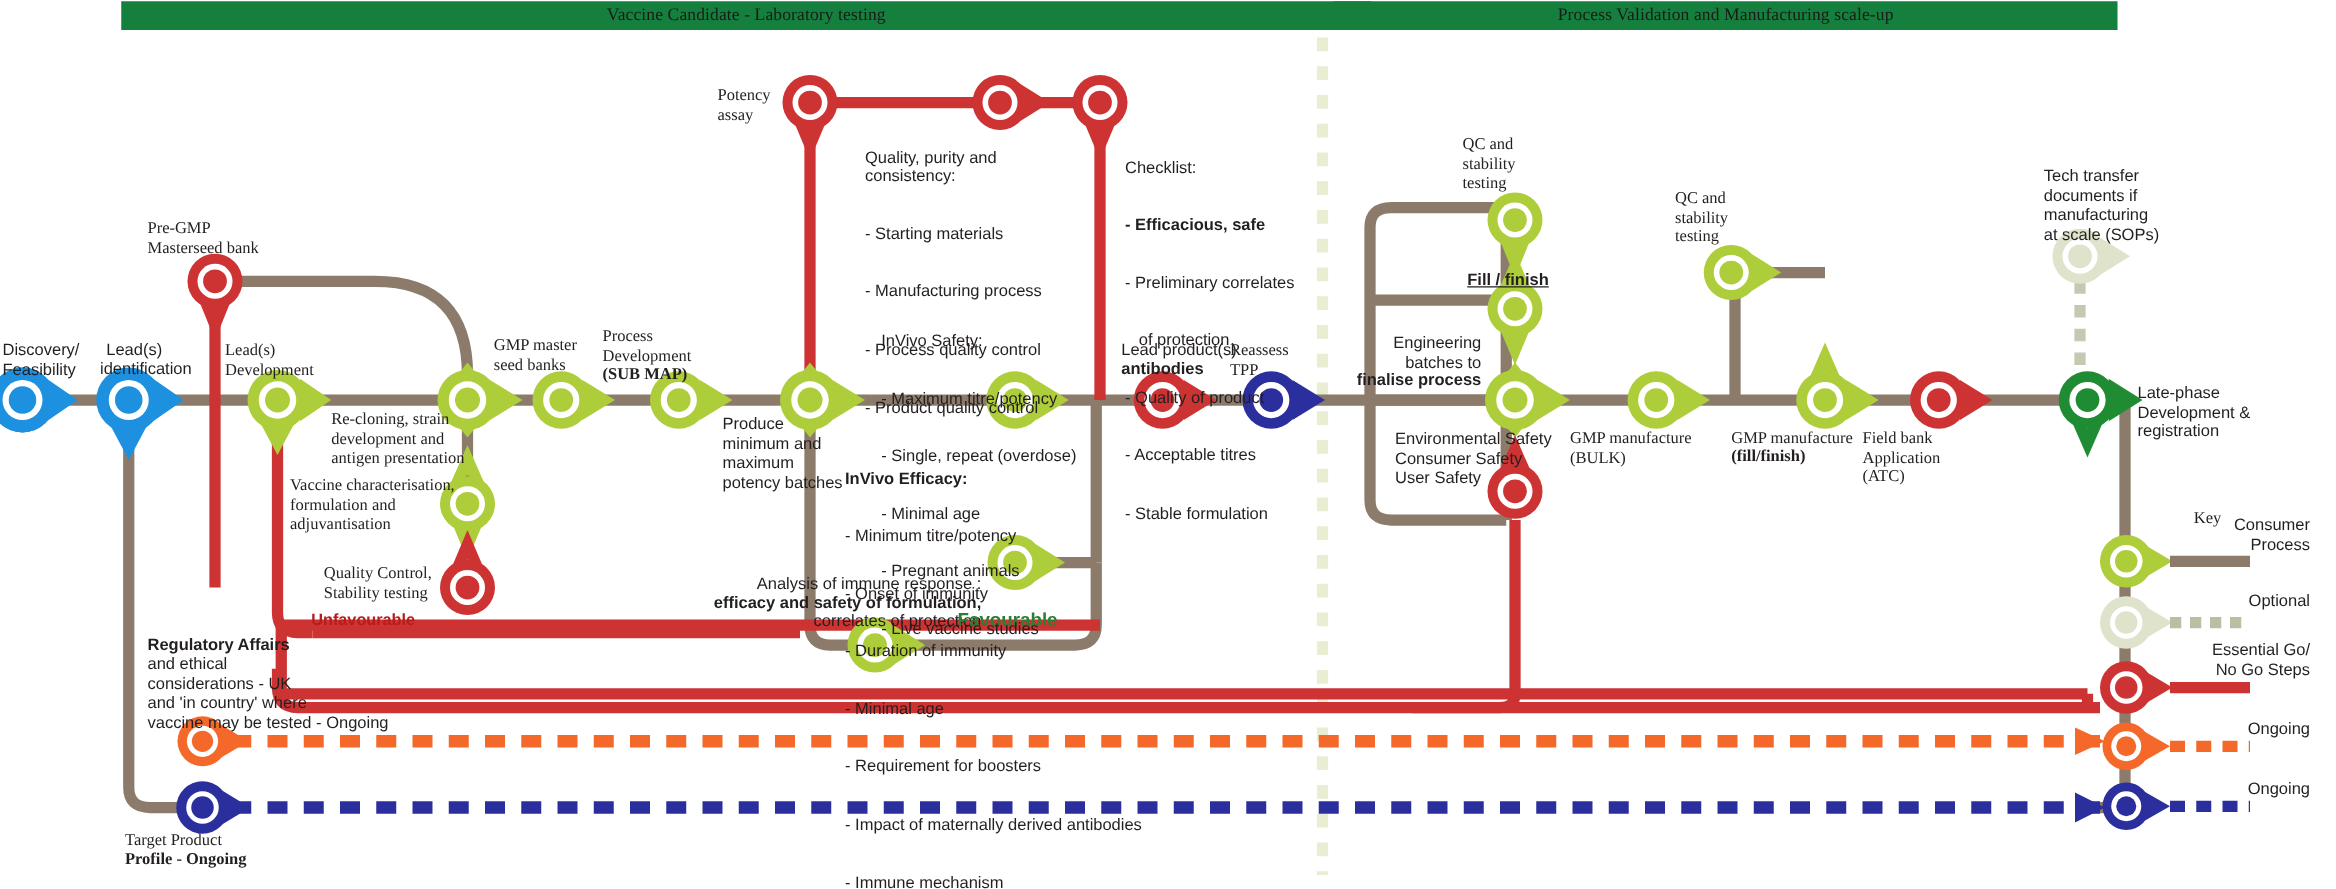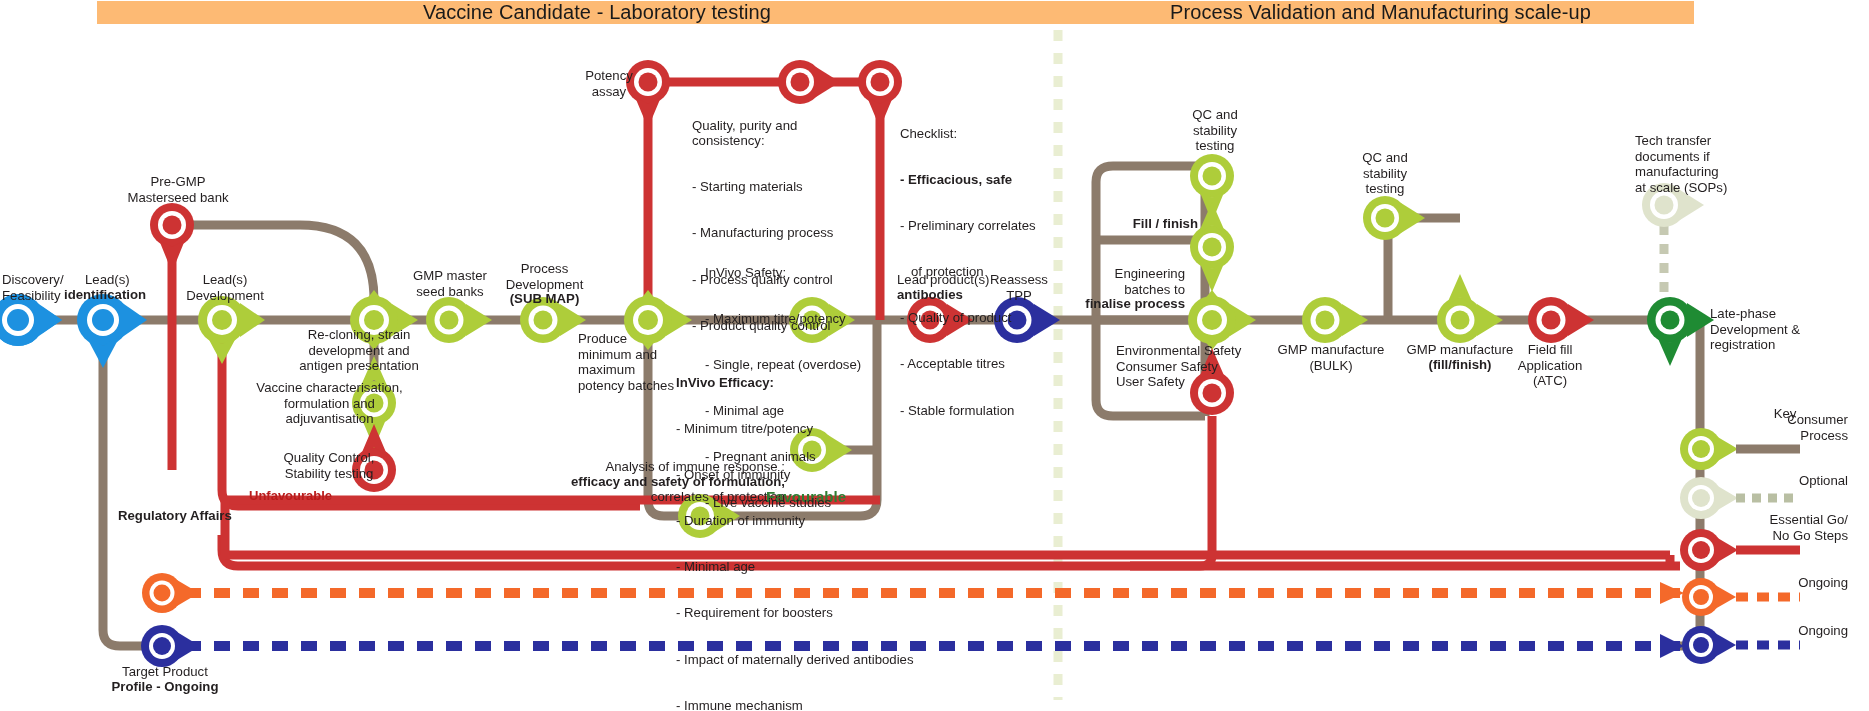--- a/index.html
+++ b/index.html
@@ -1,23 +1,23 @@
 <!DOCTYPE html>
 <html><head>
 <meta charset="utf-8">
 <style>
   html,body{margin:0;padding:0;background:#fff;}
   body{width:1869px;height:711px;position:relative;overflow:hidden;
        font-family:"Liberation Sans","DejaVu Sans",sans-serif;color:#231f20;}
   #stage{position:absolute;left:0;top:0;width:1869px;height:711px;}
   svg#wires{position:absolute;left:0;top:0;width:1869px;height:711px;}
-  .banner{position:absolute;background:#fdba74;color:#1a1a1a;font-size:20px;
-          display:flex;align-items:center;justify-content:center;letter-spacing:.1px;}
+  .banner{position:absolute;background:#15803d;color:#1a1a1a;font-size:14px;
+          display:flex;align-items:center;justify-content:center;letter-spacing:.1px;font-family:Liberation Serif, serif;}
   .lbl{position:absolute;font-size:13.2px;line-height:1.18;color:#231f20;white-space:pre;}
-  .lbl.c{text-align:center;}
+  .lbl.c{text-align:left;font-family:Liberation Serif, serif;}
   .lbl.r{text-align:right;}
   .blk{position:absolute;font-size:13.2px;line-height:1.165;color:#231f20;white-space:pre;}
   .blk .hd{font-weight:bold;}
   .tag-unf{position:absolute;font-size:13px;font-weight:bold;color:#b91c1c;}
   .tag-fav{position:absolute;font-size:15px;font-weight:bold;color:#2f7d32;}
   .keyword{position:absolute;font-size:13.2px;line-height:1.18;color:#231f20;white-space:pre;text-align:right;}
 </style>
 </head>
 <body>
 
@@ -342,21 +342,21 @@
       <circle cx="1701" cy="645" r="12" fill="#fff"></circle>
         <circle cx="1701" cy="645" r="8" fill="#2b2f9e"></circle>
       <line x1="1736" y1="645" x2="1800" y2="645" stroke="#2b2f9e" stroke-width="9" stroke-dasharray="12 9"></line>
     </g>
   </svg>
 
   <div class="lbl" style="left:2px;top:272px;">Discovery/
 Feasibility</div>
 
   <div class="lbl" style="left:85px;top:272px;">Lead(s)</div>
-  <div class="lbl bold" style="left:64px;top:287px;font-weight:bold;">identification</div>
+  <div class="lbl bold" style="left:80px;top:287px;font-weight:normal;">identification</div>
 
   <div class="lbl c" style="left:118px;top:174px;width:120px;">Pre-GMP
 Masterseed bank</div>
 
   <div class="lbl c" style="left:180px;top:272px;width:90px;">Lead(s)
 Development</div>
 
   <div class="lbl c" style="left:232px;top:380px;width:195px;">Vaccine characterisation,
 formulation and
 adjuvantisation</div>
@@ -390,54 +390,58 @@
   <div class="lbl" style="left:897px;top:272px;">Lead product(s)</div>
   <div class="lbl" style="left:897px;top:287px;font-weight:bold;">antibodies</div>
 
   <div class="lbl c" style="left:984px;top:272px;width:70px;">Reassess
 TPP</div>
 
   <div class="lbl c" style="left:1170px;top:107px;width:90px;">QC and
 stability
 testing</div>
 
-  <div class="lbl r" style="left:1093px;top:216px;width:105px;font-weight:bold;">Fill / finish</div>
+  <div class="lbl r" style="left:1134px;top:216px;width:105px;font-weight:bold;text-decoration:underline;">Fill / finish</div>
 
   <div class="lbl r" style="left:1080px;top:266px;width:105px;">Engineering
 batches to</div>
   <div class="lbl r" style="left:1080px;top:296px;width:105px;font-weight:bold;">finalise process</div>
 
   <div class="lbl" style="left:1102px;top:343px;width:135px;padding-left:14px;">Environmental Safety
 Consumer Safety
 User Safety</div>
 
   <div class="lbl c" style="left:1256px;top:342px;width:150px;">GMP manufacture
 (BULK)</div>
 
   <div class="lbl c" style="left:1340px;top:150px;width:90px;">QC and
 stability
 testing</div>
 
   <div class="lbl c" style="left:1385px;top:342px;width:150px;">GMP manufacture</div>
   <div class="lbl c" style="left:1385px;top:357px;width:150px;font-weight:bold;">(fill/finish)</div>
 
-  <div class="lbl c" style="left:1490px;top:342px;width:120px;">Field fill
+  <div class="lbl c" style="left:1490px;top:342px;width:120px;">Field bank
 Application
 (ATC)</div>
 
   <div class="lbl" style="left:1635px;top:133px;width:125px;">Tech transfer
 documents if
 manufacturing
 at scale (SOPs)</div>
 
   <div class="lbl" style="left:1710px;top:306px;width:130px;">Late-phase
 Development &amp;
 registration</div>
 
   <div class="lbl" style="left:118px;top:508px;font-weight:bold;">Regulatory Affairs</div>
+  <div class="lbl" style="left:118px;top:523px;">and ethical
+considerations - UK
+and 'in country' where
+vaccine may be tested - Ongoing</div>
 
   <div class="lbl c" style="left:100px;top:664px;width:130px;">Target Product</div>
   <div class="lbl c" style="left:100px;top:679px;width:130px;font-weight:bold;">Profile - Ongoing</div>
 
   <div class="tag-unf" style="left:249px;top:488px;">Unfavourable</div>
   <div class="tag-fav" style="left:766px;top:488px;">Favourable</div>
 
   <div class="blk" style="left:692px;top:87px;">
     <div class="hd" style="font-weight:normal;">Quality, purity and
 consistency:</div>

